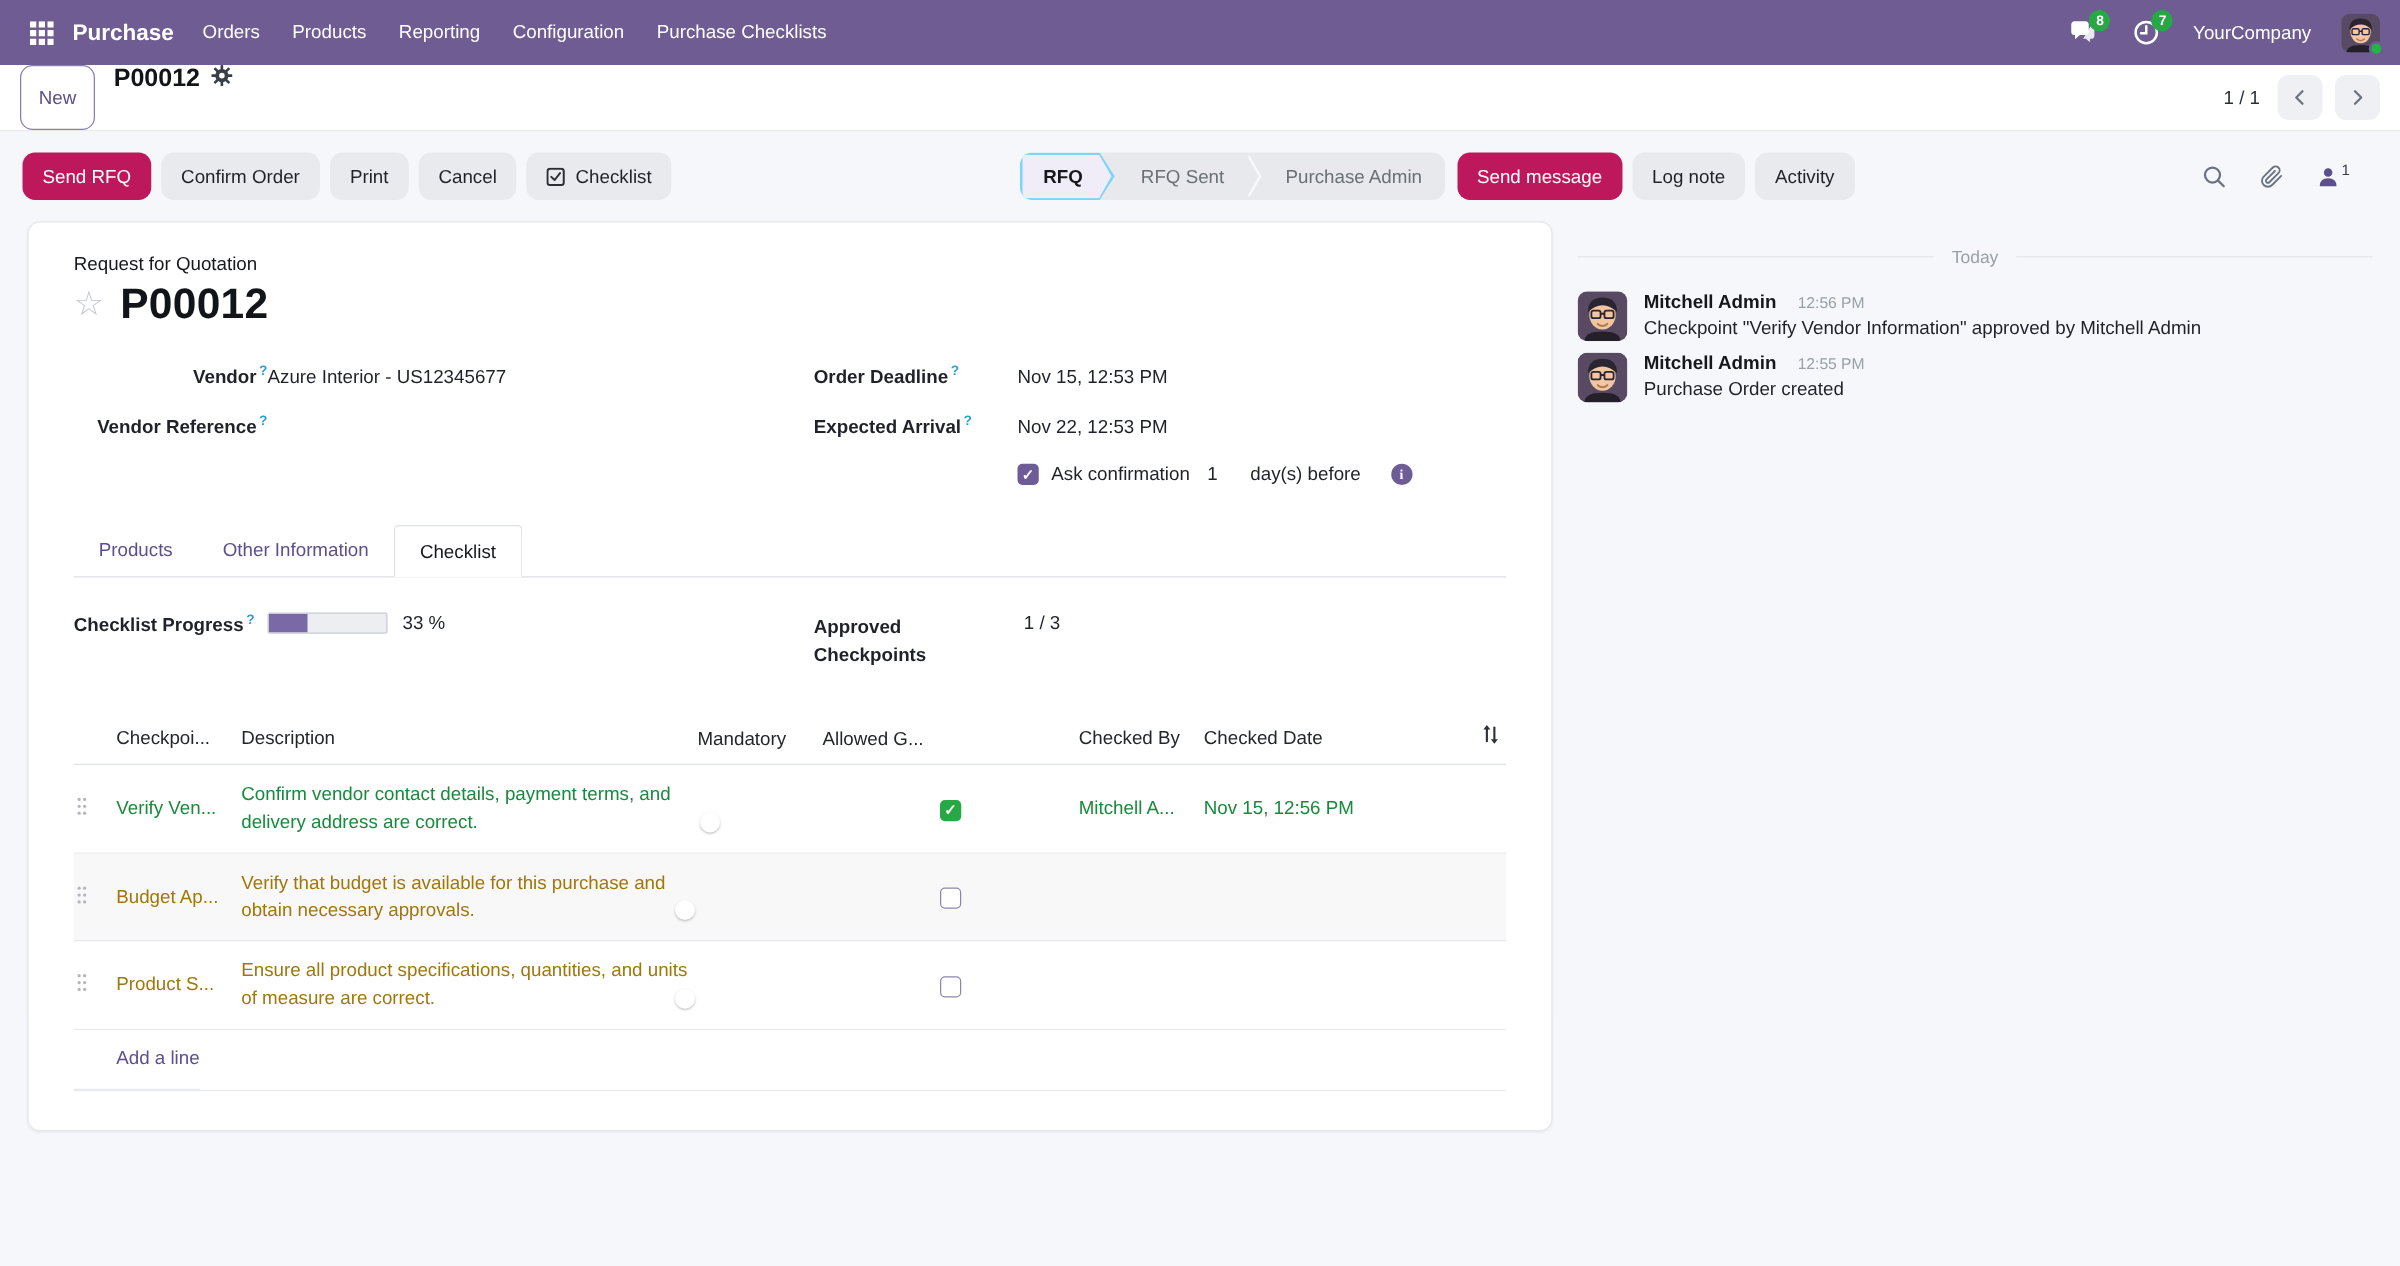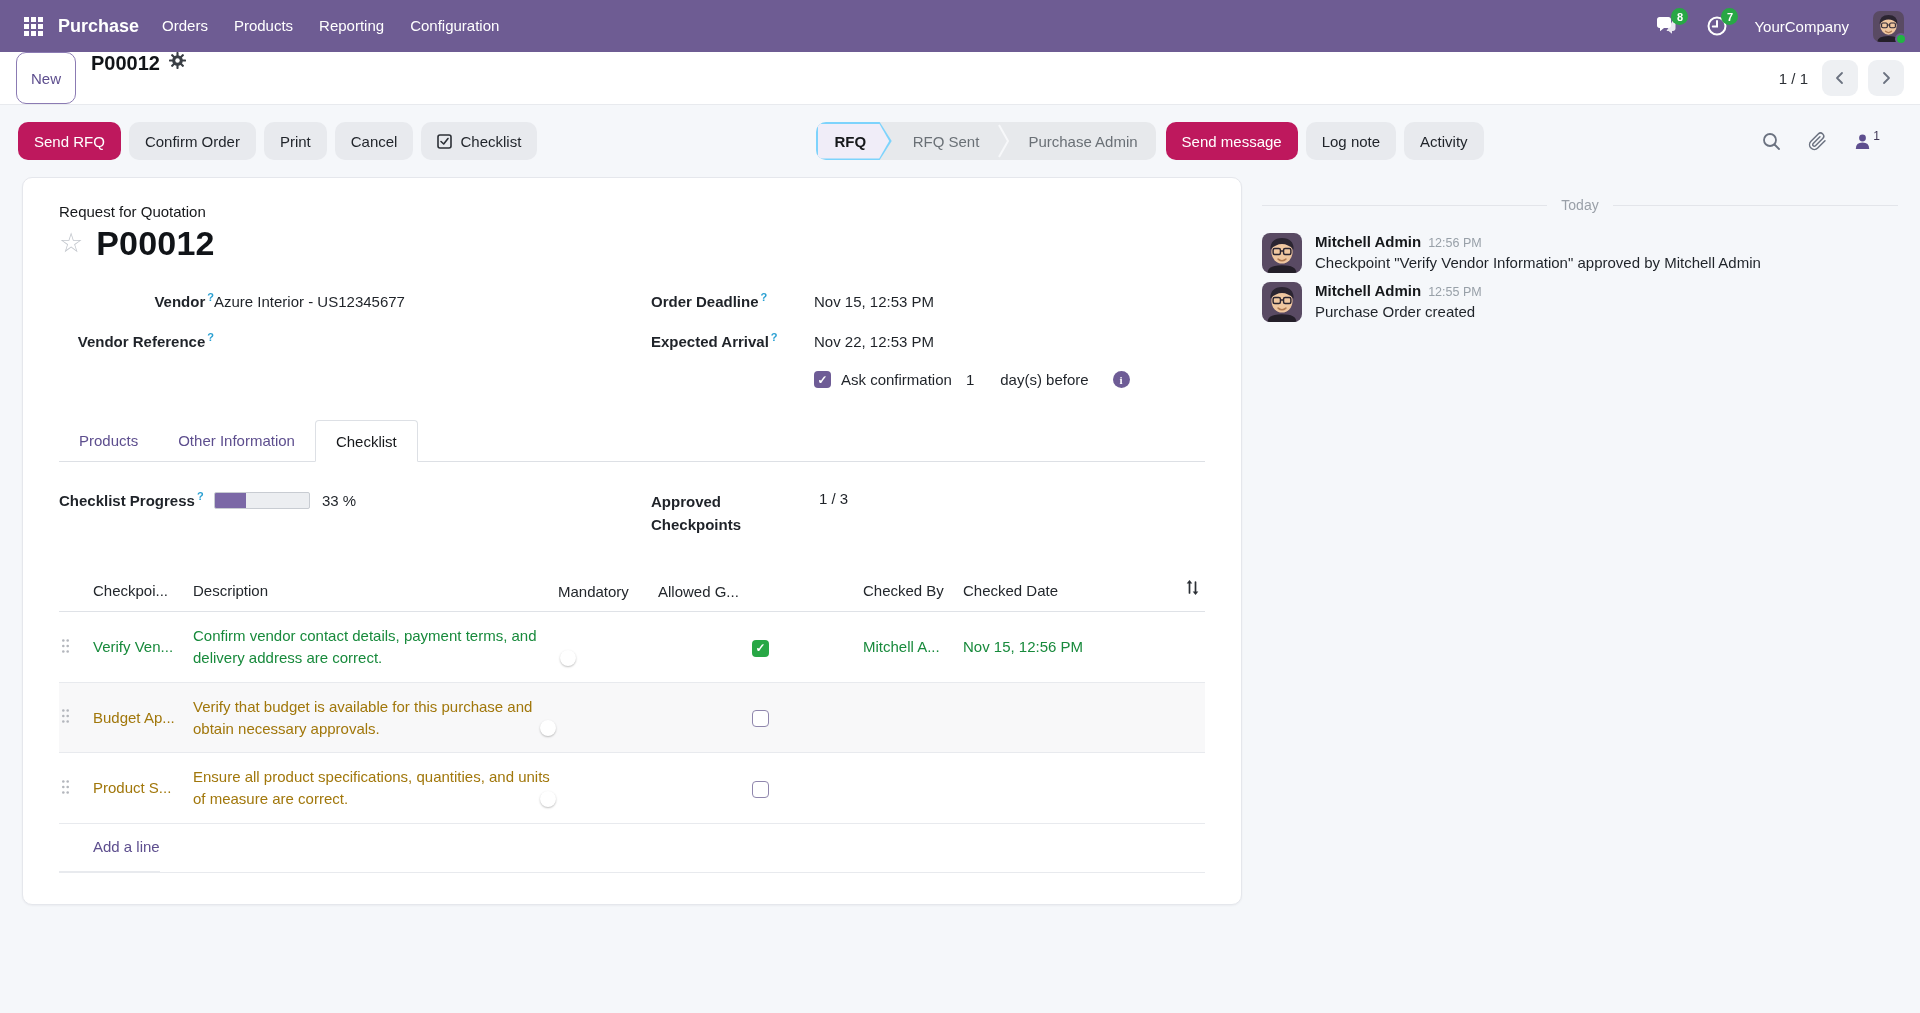--- a/index.html
+++ b/index.html
@@ -74,21 +74,21 @@
   .confirm-row .suffix { margin-right:24px; }
   .info-icon { width:17px; height:17px; border-radius:50%; background:#6e5c96; color:#fff; font-size:11px; font-weight:700; display:inline-flex; align-items:center; justify-content:center; font-family:"Liberation Serif", serif; cursor:pointer; }
 
   
   .tabs { display:flex; border-bottom:1px solid #dde0e5; margin-top:32px; }
   .tab { padding:12px 20px 11px; color:#5d4e8e; font-weight:500; cursor:pointer; }
   .tab.active { background:#fff; border:1px solid #dde0e5; border-bottom:1px solid #fff; margin-bottom:-1px; border-radius:4px 4px 0 0; color:#16181b; }
 
   
   .progress-row { display:flex; margin-top:28px; align-items:flex-start; }
-  .pr-left { width:592px; display:flex; align-items:flex-end; }
+  .pr-left { width:592px; display:flex; align-items:flex-start; }
   .pr-left .flabel { width:155px; font-weight:700; }
   .pbar { width:96px; height:17px; background:#eceef1; border:1px solid #c8ccd2; border-radius:2px; overflow:hidden; margin-right:12px; }
   .pbar-fill { height:100%; background:#7b68a6; }
   .pr-right { display:flex; }
   .pr-right .flabel { width:120px; line-height:1.55; font-weight:700; }
   .pr-right .fvalue { margin-left:48px; }
 
   
   .table { margin-top:36px; }
   .trow { display:flex; align-items:flex-start; border-bottom:1px solid #e8eaee; padding:13px 0; line-height:1.45; }
@@ -118,21 +118,21 @@
 
   
   .chatter { flex:1; padding:16px 22px 0 20px; min-width:0; }
   .day-divider { display:flex; align-items:center; color:#9aa0a8; font-size:14px; margin:4px 0 20px; }
   .day-divider::before, .day-divider::after { content:""; flex:1; height:1px; background:#e3e5ea; }
   .day-divider span { padding:0 14px; }
   .msg { display:flex; gap:13px; margin-bottom:9px; }
   .msg-avatar { width:40px; height:40px; border-radius:8px; overflow:hidden; flex:0 0 auto; }
   .msg-avatar svg { display:block; }
   .msg-author { font-weight:700; font-size:15px; color:#16181b; }
-  .msg-time { font-size:12.5px; color:#98a0a8; margin-left:7px; font-weight:400; }
+  .msg-time { font-size:12.5px; color:#98a0a8; margin-left:17px; font-weight:400; }
   .msg-body { margin-top:4px; font-size:15px; color:#1f2329; }
 </style>
 </head>
 <body>
 
 <div class="navbar">
   <div class="nav-apps">
     <svg width="19" height="19" viewBox="0 0 19 19">
       <g fill="#ffffff">
         <rect x="0" y="0" width="5" height="5"></rect>
@@ -145,20 +145,21 @@
           <rect x="7" y="14" width="5" height="5"></rect>
           <rect x="14" y="14" width="5" height="5"></rect>
       </g>
     </svg>
   </div>
   <div class="nav-brand">Purchase</div>
   <div class="nav-menu">Orders</div>
   <div class="nav-menu">Products</div>
   <div class="nav-menu">Reporting</div>
   <div class="nav-menu">Configuration</div>
+  <div class="nav-menu">Purchase Checklists</div>
 
   <div class="nav-right">
     <div class="nav-icon-wrap">
       <svg width="22" height="20" viewBox="0 0 22 20">
         <path fill="#fff" d="M1 3.5C1 2.1 2.1 1 3.5 1h9C13.9 1 15 2.1 15 3.5v6c0 1.4-1.1 2.5-2.5 2.5H8l-4 3.3V12H3.5C2.1 12 1 10.9 1 9.5v-6z"></path>
         <path fill="#fff" d="M16.5 5H17c1.4 0 2.5 1.1 2.5 2.5v5c0 1.4-1.1 2.5-2.5 2.5h-1v2.8L12.6 15h-2.1" opacity=".85"></path>
       </svg>
       <span class="nav-badge">8</span>
     </div>
     <div class="nav-icon-wrap">

